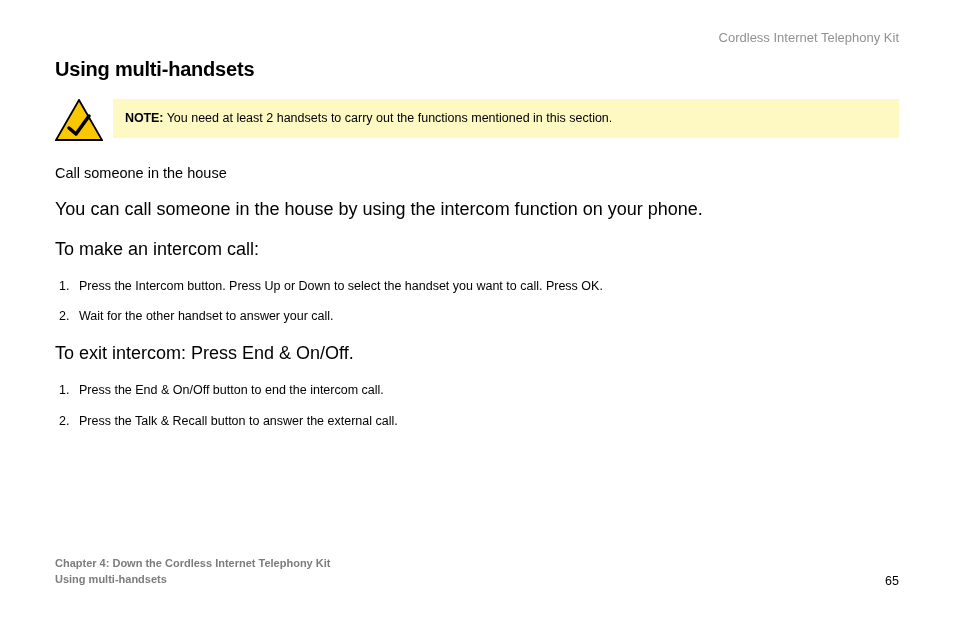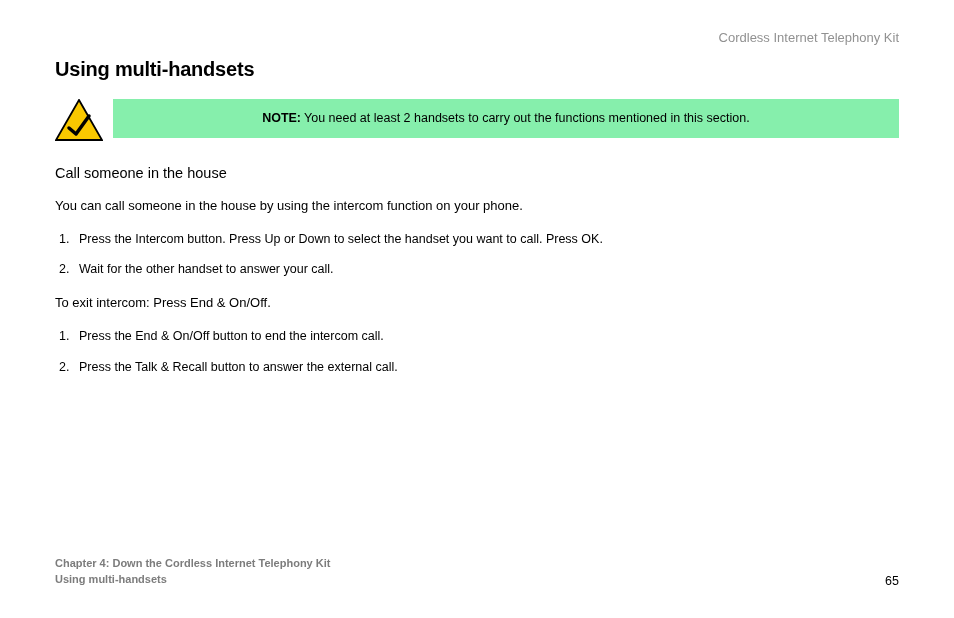--- a/index.html
+++ b/index.html
@@ -2,24 +2,24 @@
 <html><head>
 <meta charset="utf-8">
 <style>
   * { box-sizing: border-box; margin: 0; padding: 0; }
   html, body { width: 954px; height: 618px; font-family: Arial, Helvetica, sans-serif; background: #fff; color: #000; }
   .page { position: relative; width: 954px; height: 618px; padding: 30px 55px 0 55px; }
   .header-label { position: absolute; top: 30px; right: 55px; color: #919191; font-size: 13px; }
   .h1 { font-family: "Arial Black", Arial, sans-serif; font-weight: 900; font-size: 20px; margin-top: 28px; margin-bottom: 18px; letter-spacing: -0.2px; }
   .note-row { display: flex; align-items: flex-start; margin-bottom: 24px; }
   .note-icon-wrap { flex: 0 0 58px; display: flex; justify-content: flex-start; }
-  .note-bar { flex: 1; background: #86efac; padding: 10px 12px; font-size: 12.5px; line-height: 1.5; text-align: center; }
+  .note-bar { flex: 1; background: #fef9c3; padding: 10px 12px; font-size: 12.5px; line-height: 1.5; }
   .note-bar b { font-weight: 900; font-family: "Arial Black", Arial, sans-serif; letter-spacing: -0.1px; }
   .h2 { font-size: 14.5px; font-weight: 400; margin-bottom: 16px; }
-  .para { font-size: 13px; margin-bottom: 16px; line-height: 1.35; }
+  .para { font-size: 18px; margin-bottom: 16px; line-height: 1.35; }
   .ol { list-style: none; margin-bottom: 16px; }
   .ol li { font-size: 12.5px; line-height: 1.35; padding-left: 24px; position: relative; margin-bottom: 14px; }
   .ol li .num { position: absolute; left: 4px; }
   .footer { position: absolute; left: 55px; right: 55px; bottom: 30px; display: flex; justify-content: space-between; align-items: flex-end; }
   .footer-left { color: #7c7c7c; font-size: 11px; font-weight: 700; line-height: 1.45; }
   .footer-page { font-size: 12.5px; color: #000; }
   svg.tri { width: 48px; height: 42px; display: block; }
 </style>
 </head>
 <body>
@@ -40,20 +40,21 @@
     <div class="note-bar">
       <b>NOTE:</b>
       <span>You need at least 2 handsets to carry out the functions mentioned in this section.</span>
     </div>
   </div>
 
   <h2 class="h2">Call someone in the house</h2>
 
   <p class="para">You can call someone in the house by using the intercom function on your phone.</p>
 
+  <p class="para">To make an intercom call:</p>
 
   <ol class="ol">
     <li><span class="num">1.</span><span>Press the Intercom button. Press Up or Down to select the handset you want to call. Press OK.</span></li>
     <li><span class="num">2.</span><span>Wait for the other handset to answer your call.</span></li>
   </ol>
 
   <p class="para">To exit intercom: Press End &amp; On/Off.</p>
 
 
 

